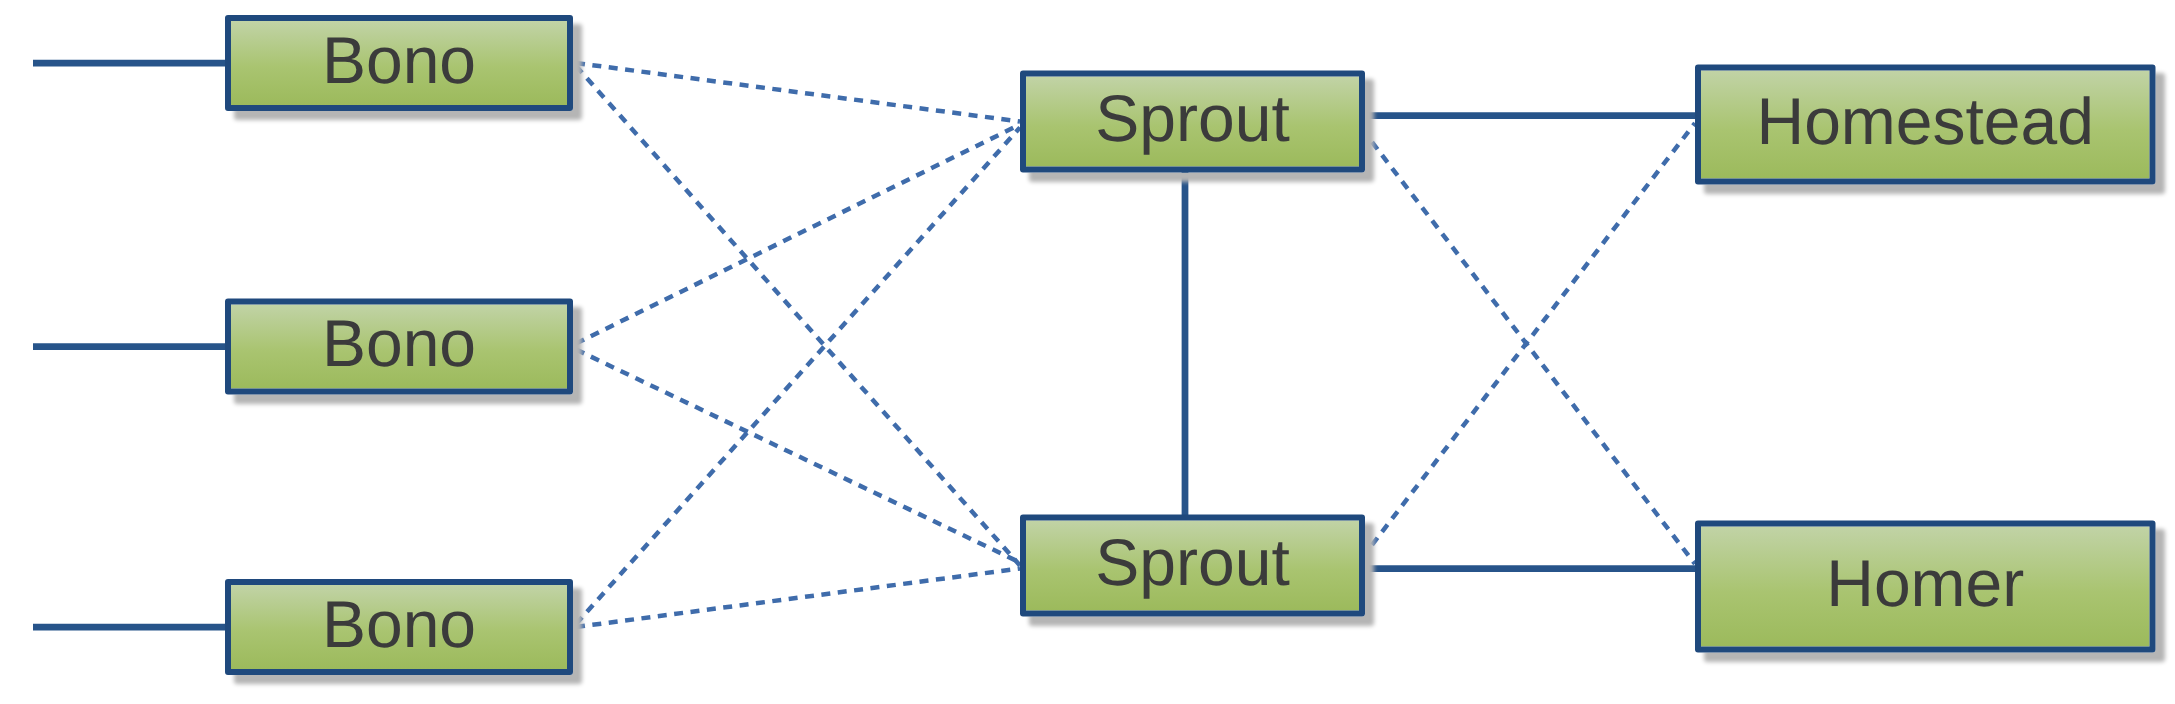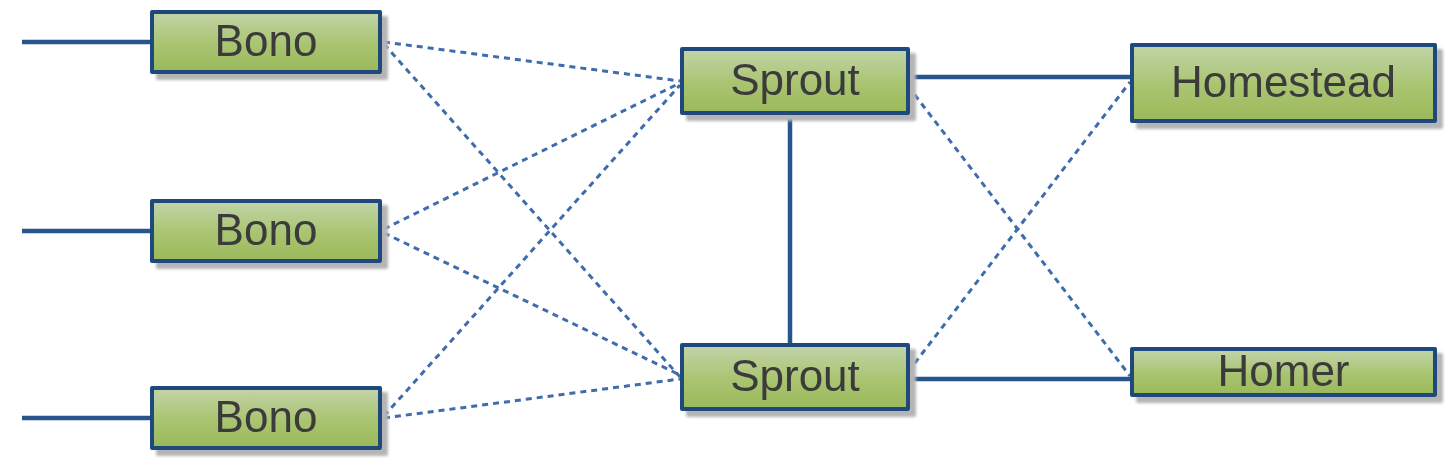--- a/index.html
+++ b/index.html
@@ -87,17 +87,17 @@
       </div>
       <div class="node" style="left: 680px; top: 47px; width: 230px; height: 68px;">
         <span class="node-label">Sprout</span>
       </div>
       <div class="node" style="left: 680px; top: 343px; width: 230px; height: 68px;">
         <span class="node-label">Sprout</span>
       </div>
       <div class="node" style="left: 1130px; top: 43px; width: 307px; height: 80px;">
         <span class="node-label">Homestead</span>
       </div>
-      <div class="node" style="left: 1130px; top: 347px; width: 307px; height: 50px;">
+      <div class="node" style="left: 1130px; top: 347px; width: 307px; height: 88px;">
         <span class="node-label">Homer</span>
       </div>
     </div>
 </div>
 
 </body></html>

